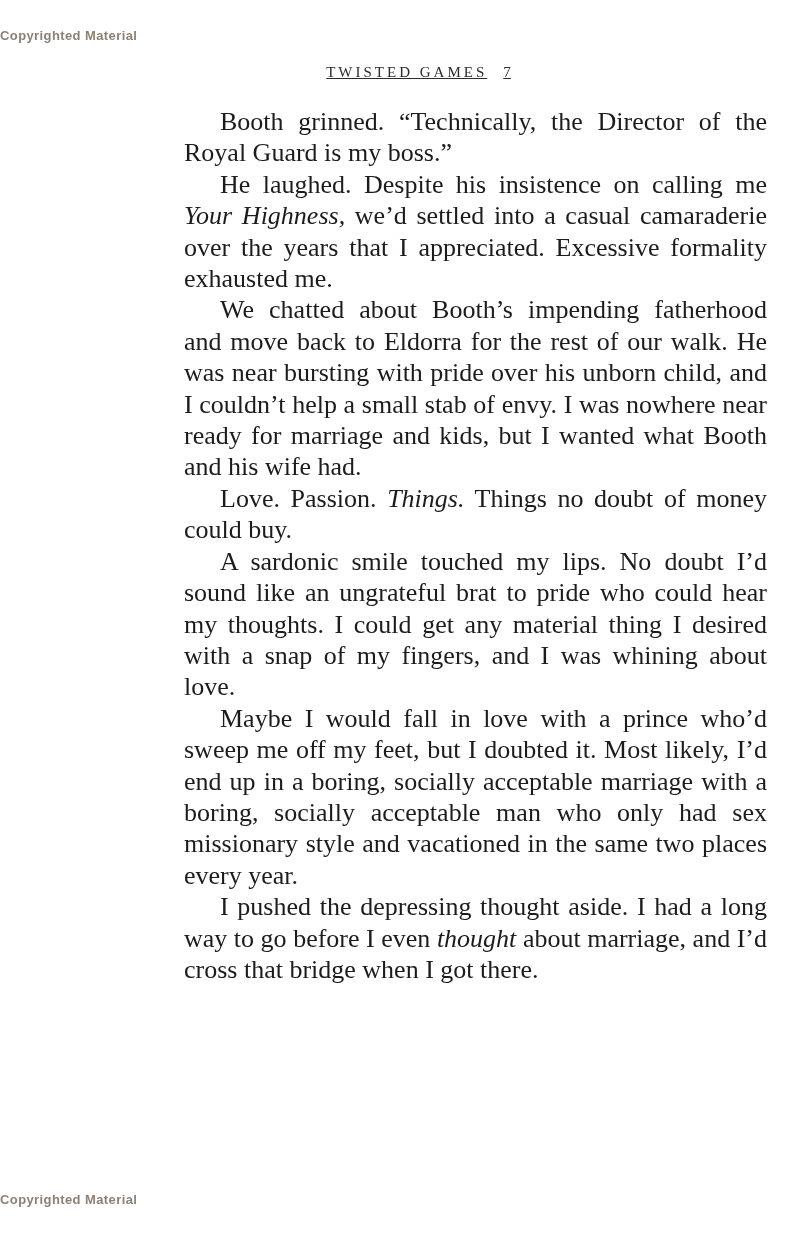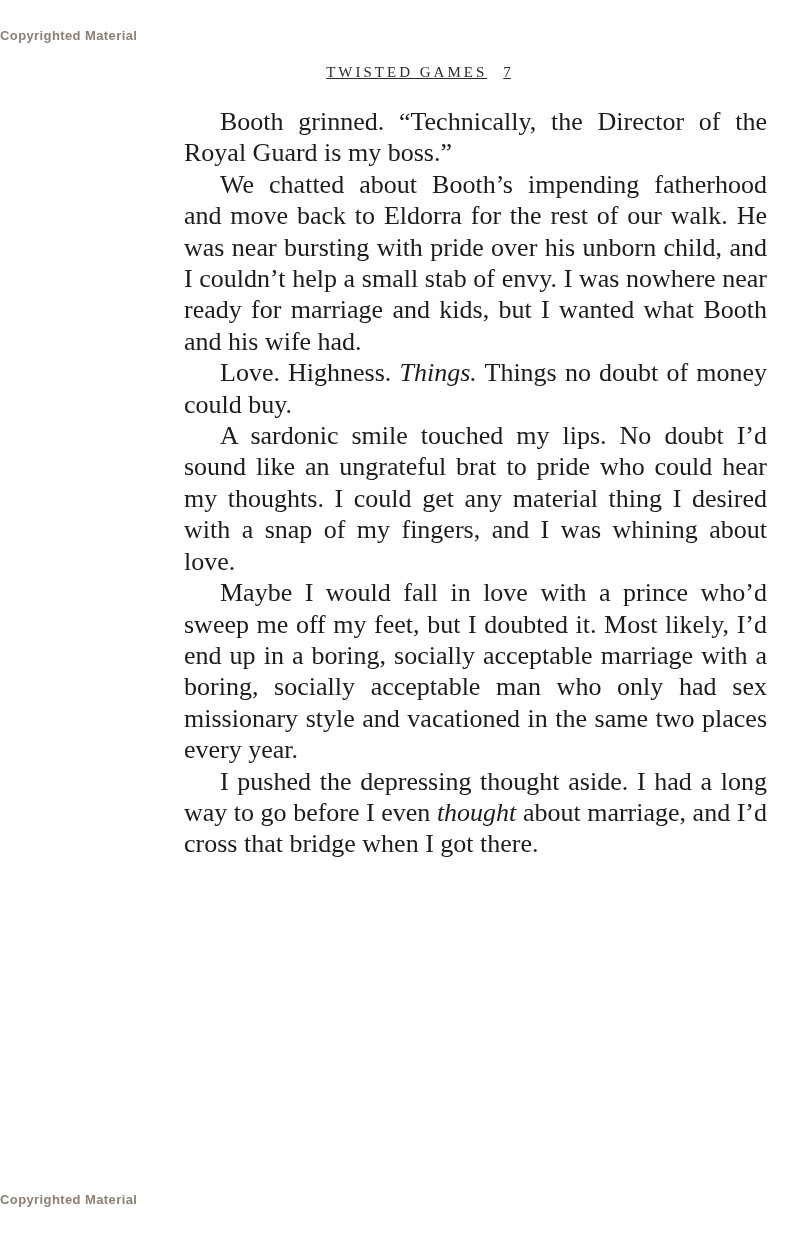--- a/index.html
+++ b/index.html
@@ -70,20 +70,21 @@
 <body>
 
 <div class="copyright copyright-top">Copyrighted Material</div>
 
 <div class="running-header">
   <span class="book-title">TWISTED GAMES</span><span class="page-number">7</span>
 </div>
 
 <div class="body-text">
     <p><span>Booth grinned. “Technically, the Director of the Royal Guard is my boss.”</span></p>
+    <p><span>He laughed. Despite his insistence on calling me </span><span class="it">Your Highness,</span><span> we’d settled into a casual camaraderie over the years that I appreciated. Excessive formality exhausted me.</span></p>
     <p><span>We chatted about Booth’s impending fatherhood and move back to Eldorra for the rest of our walk. He was near bursting with pride over his unborn child, and I couldn’t help a small stab of envy. I was nowhere near ready for marriage and kids, but I wanted what Booth and his wife had.</span></p>
-    <p><span>Love. Highness. </span><span class="it">Things.</span><span> Things no doubt of money could buy.</span></p>
+    <p><span>Love. Passion. </span><span class="it">Things.</span><span> Things no doubt of money could buy.</span></p>
     <p><span>A sardonic smile touched my lips. No doubt I’d sound like an ungrateful brat to pride who could hear my thoughts. I could get any material thing I desired with a snap of my fingers, and I was whining about love.</span></p>
     <p><span>Maybe I would fall in love with a prince who’d sweep me off my feet, but I doubted it. Most likely, I’d end up in a boring, socially acceptable marriage with a boring, socially acceptable man who only had sex missionary style and vacationed in the same two places every year.</span></p>
     <p><span>I pushed the depressing thought aside. I had a long way to go before I even </span><span class="it">thought</span><span> about marriage, and I’d cross that bridge when I got there.</span></p>
   </div>
 
 <div class="copyright copyright-bottom">Copyrighted Material</div>
 
 </body></html>

